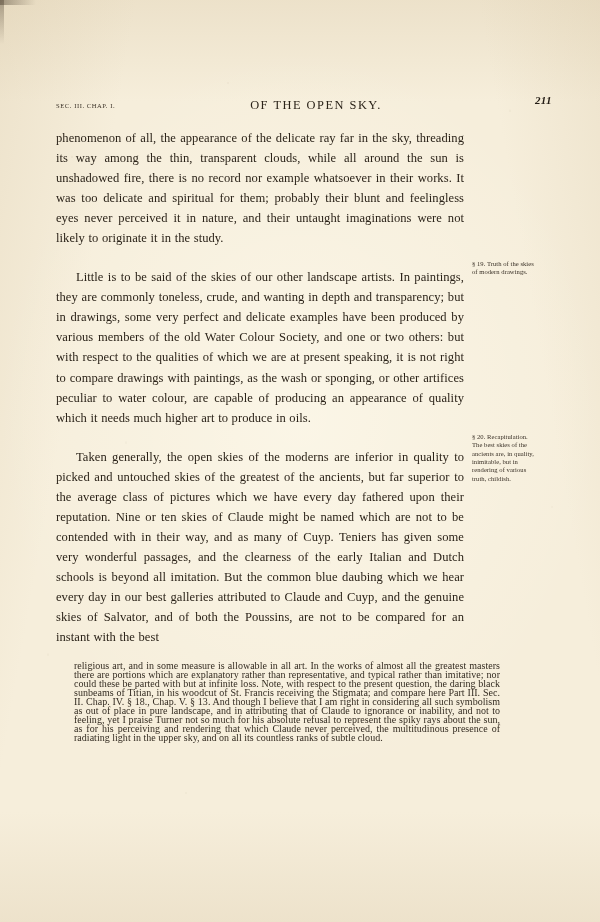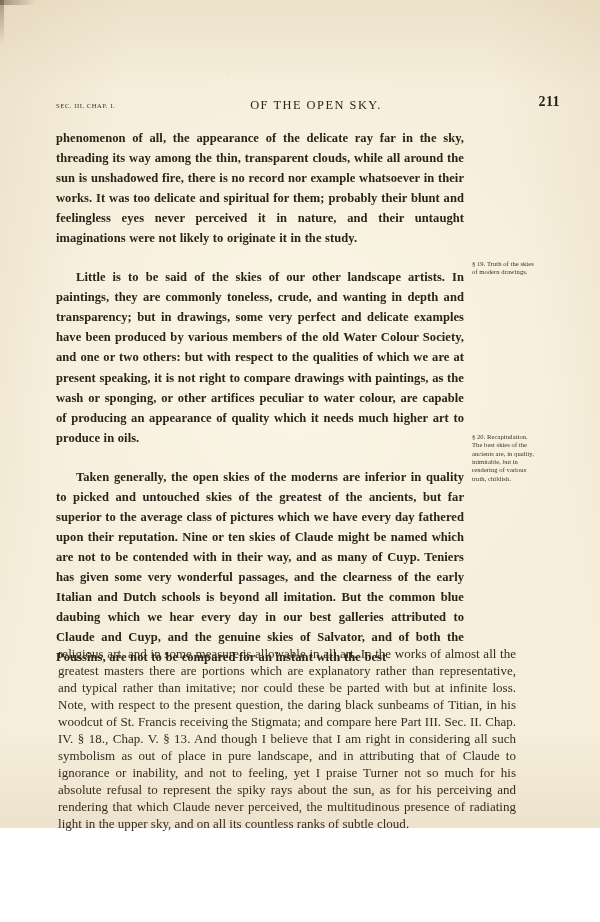--- a/index.html
+++ b/index.html
@@ -11,21 +11,21 @@
     width: 600px;
     height: 922px;
     overflow: hidden;
     font-family: "Liberation Serif", "DejaVu Serif", serif;
   }
 
   
   #page-sheet {
     position: relative;
     width: 600px;
-    height: 828px;
+    height: 922px;
     background: #f6eedb;
     background-image:
       radial-gradient(ellipse 70% 55% at 50% 45%, rgba(255,252,240,0.55) 0%, rgba(255,252,240,0.0) 72%),
       linear-gradient(100deg, rgba(216,199,166,0.30) 0%, rgba(216,199,166,0.0) 18%),
       linear-gradient(260deg, rgba(216,199,166,0.26) 0%, rgba(216,199,166,0.0) 16%),
       linear-gradient(0deg, rgba(214,196,162,0.28) 0%, rgba(214,196,162,0.0) 12%),
       linear-gradient(180deg, rgba(214,196,162,0.30) 0%, rgba(214,196,162,0.0) 11%);
     box-sizing: border-box;
     color: #2a2219;
   }
@@ -89,45 +89,45 @@
     top: 0;
     text-align: center;
     font-size: 12.4px;
     letter-spacing: 1.5px;
     color: #2b2319;
     white-space: nowrap;
     padding-left: 16px;
   }
   .head-folio {
     position: absolute;
-    right: 0;
+    right: 8px;
     top: -4px;
-    font-size: 14px;
+    font-size: 11px;
     font-weight: 700;
     letter-spacing: 0.4px;
     color: #241d15;
+    font-style: italic;
   }
 
   
   #body-column {
     position: absolute;
     left: 56px;
     top: 128px;
     width: 408px;
   }
   .para {
     margin: 0 0 0 0;
     font-size: 12.55px;
     line-height: 20.05px;
     text-align: justify;
     text-justify: inter-word;
     color: #2b2319;
     letter-spacing: 0.05px;
     word-spacing: 0.4px;
-    font-weight: bold;
   }
   .para + .para { margin-top: 19px; }
   .para.indent { text-indent: 20px; }
 
   
   .margin-note {
     position: absolute;
     left: 472px;
     width: 62px;
     font-size: 6.6px;
@@ -140,23 +140,23 @@
   #note-20 { top: 433px; }
 
   
   #footnote {
     position: absolute;
     left: 58px;
     top: 645px;
     width: 458px;
   }
   #footnote p {
-    margin: 0;
-    font-size: 13px;
-    line-height: 17px;
+    margin: 16px;
+    font-size: 10px;
+    line-height: 9px;
     text-align: justify;
     text-justify: inter-word;
     color: #342c22;
     letter-spacing: 0.02px;
   }
 
   
   .ink { text-rendering: optimizeLegibility; }
 </style>
 </head>

